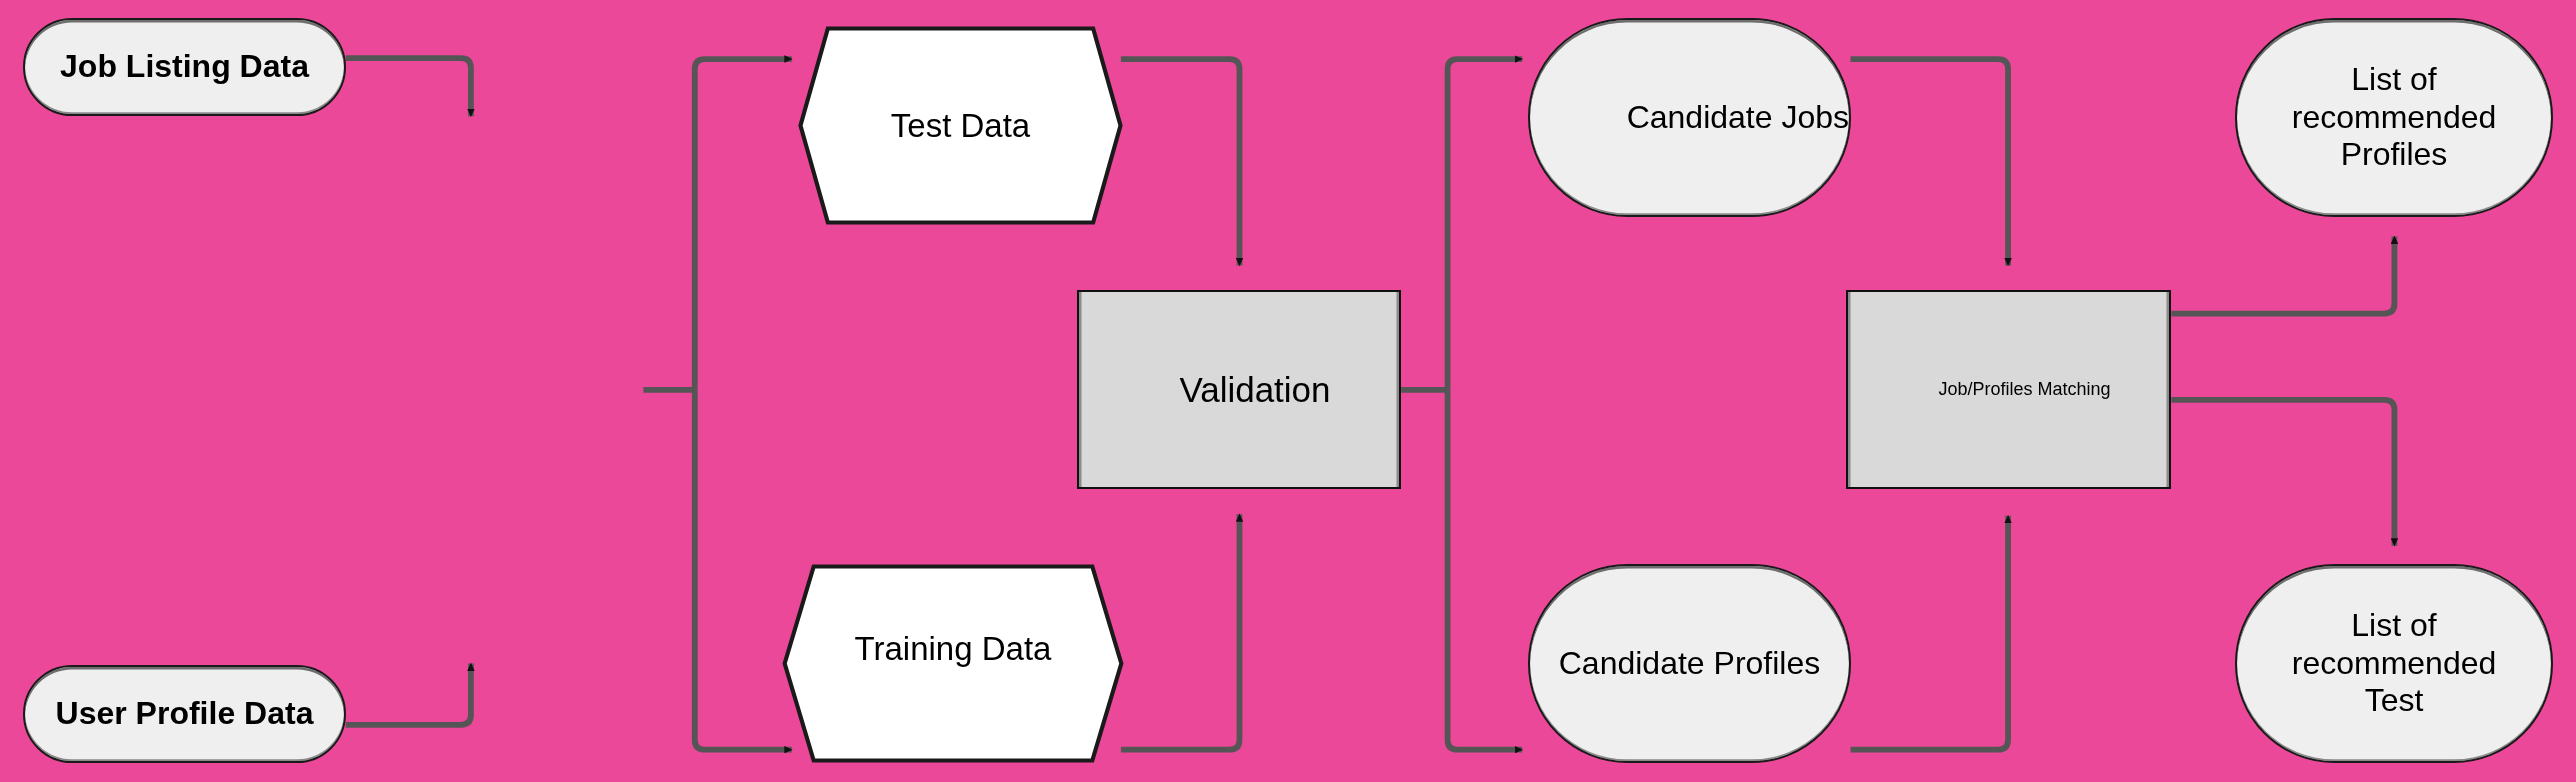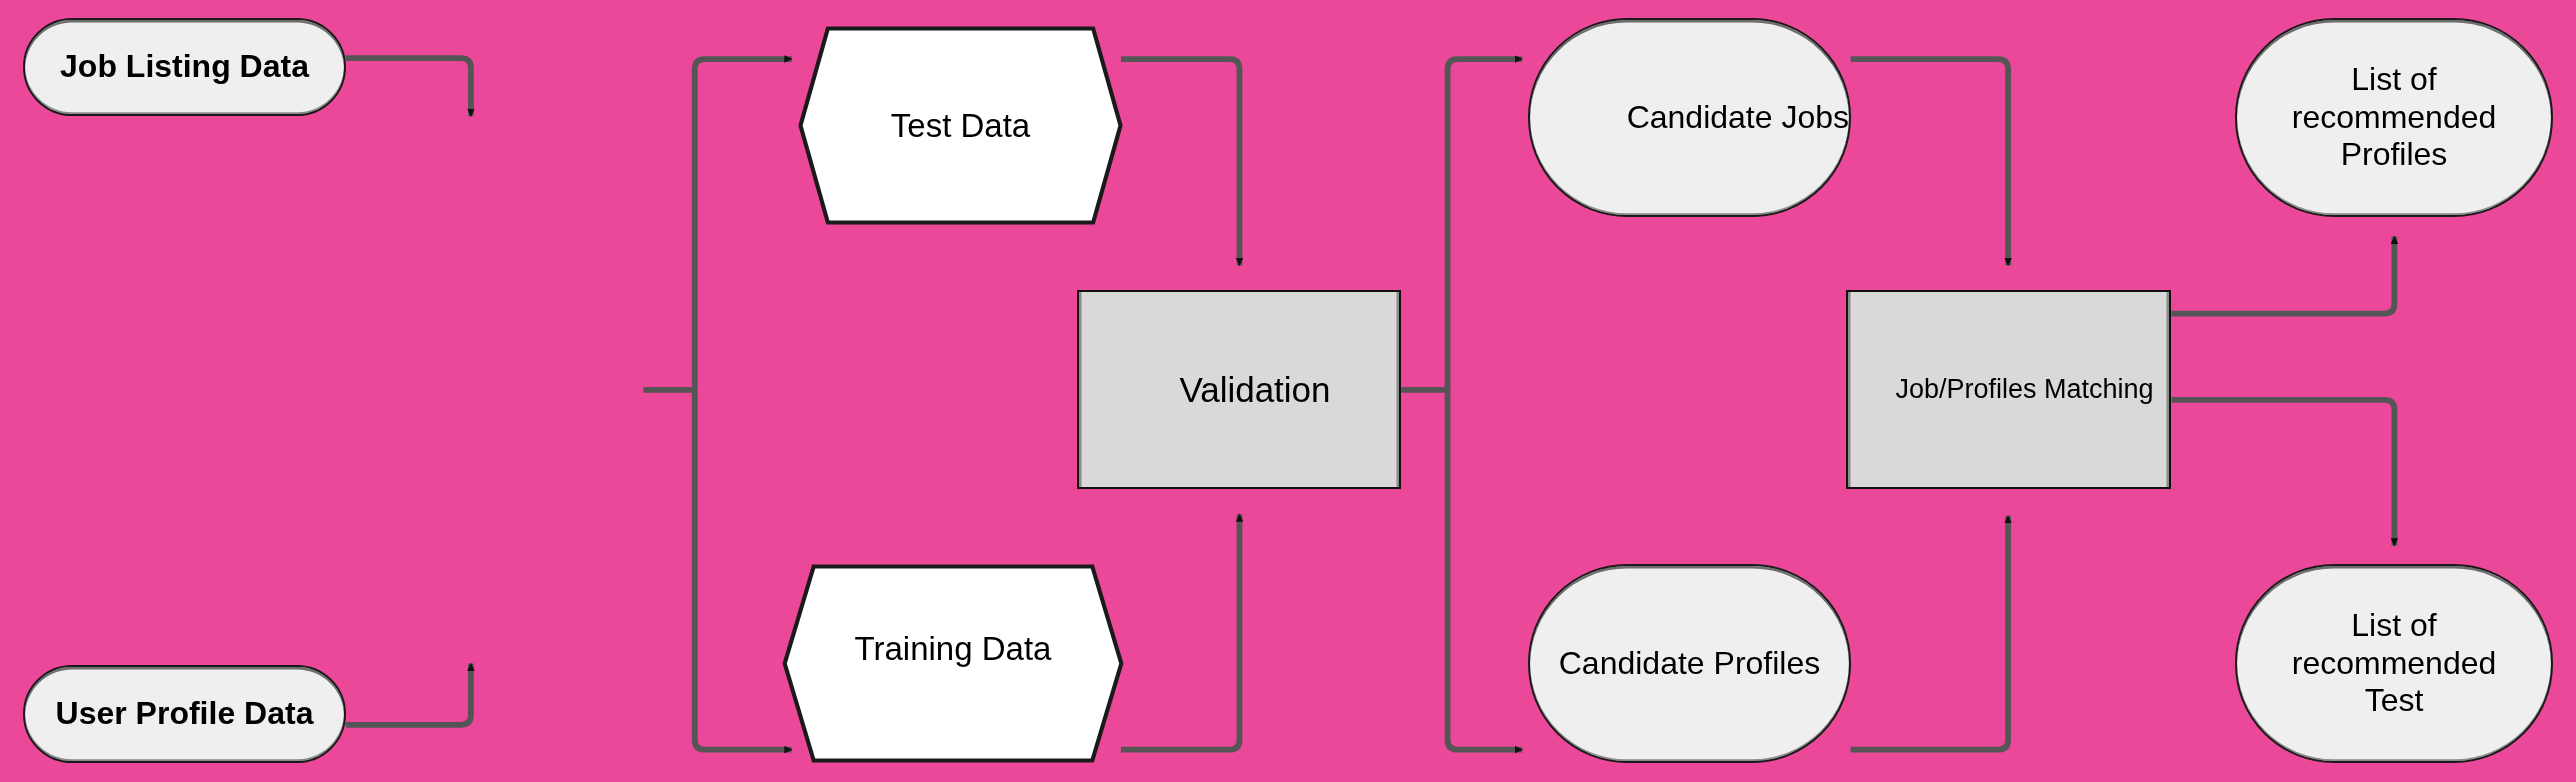--- a/index.html
+++ b/index.html
@@ -25,21 +25,21 @@
   .term.bold .lbl{font-weight:bold;font-size:32px;}
 
   
   .proc{
     background:#d9d9d9;
     border:2.5px solid #111111;
     box-shadow:2.5px 0 0 0 #8c8c8c inset, -2.5px 0 0 0 #8c8c8c inset;
     padding-left:32px;
   }
   .proc .lbl{font-size:35px;}
-  .proc.small .lbl{font-size:27px;}
+  .proc.small .lbl{font-size:18px;}
 
   
   .hexwrap{position:absolute;}
   .hexwrap svg{position:absolute;left:0;top:0;overflow:visible;}
   .hexwrap .lbl{
     position:absolute;left:0;top:0;width:100%;height:100%;
     display:flex;align-items:center;justify-content:center;
     font-size:33px;color:#000000;text-align:center;
   }
 </style>

